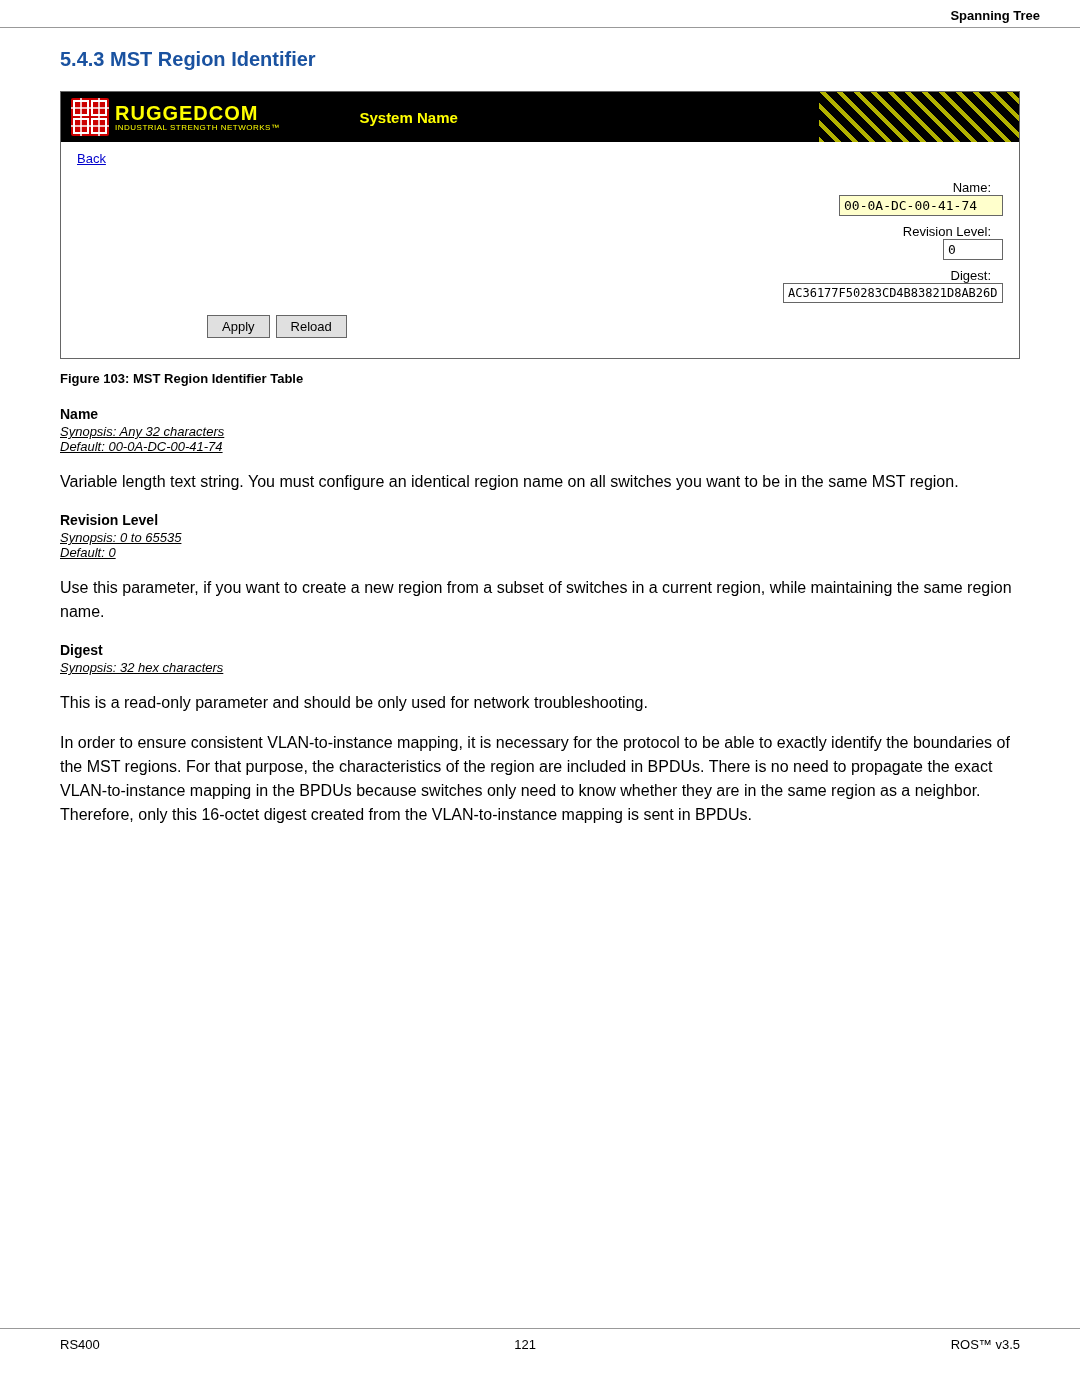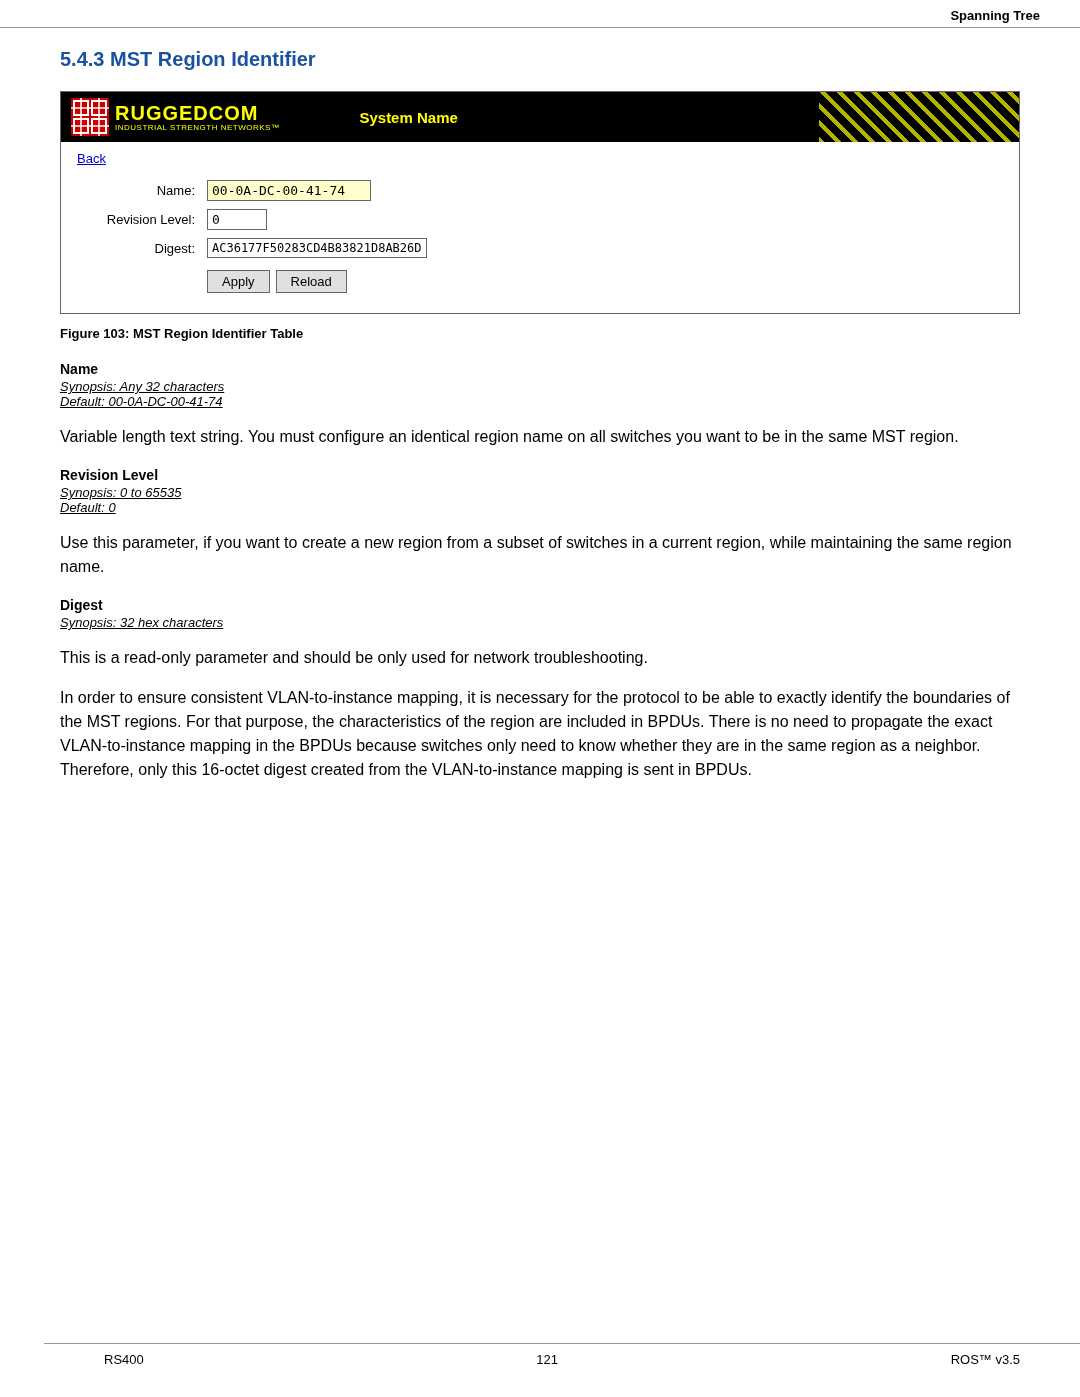--- a/index.html
+++ b/index.html
@@ -129,22 +129,23 @@
     .back-row {
       padding: 8px 16px 4px 16px;
     }
 
     
     .form-area {
       padding: 10px 16px 20px 16px;
     }
     .form-row {
       display: flex;
-      align-items: center;
+      align-items: flex-end;
       margin-bottom: 8px;
+      flex-direction: column;
     }
     .form-label {
       width: 130px;
       text-align: right;
       padding-right: 12px;
       font-size: 13px;
     }
     .form-input {
       border: 1px solid #666;
       padding: 2px 4px;
@@ -207,26 +208,25 @@
     }
 
     
     .page-footer {
       position: absolute;
       bottom: 30px;
       left: 0;
       right: 0;
       display: flex;
       justify-content: space-between;
-      padding: 0 60px;
+      padding: 15px 60px;
       font-size: 13px;
       color: #000;
       border-top: 1px solid #999;
       padding-top: 8px;
-      margin-left: 44px;
     }
   </style>
 </head>
 <body>
 
 <div class="top-header">
   <span class="top-header-title">Spanning Tree</span>
 </div>
 
 <div class="main-content">

